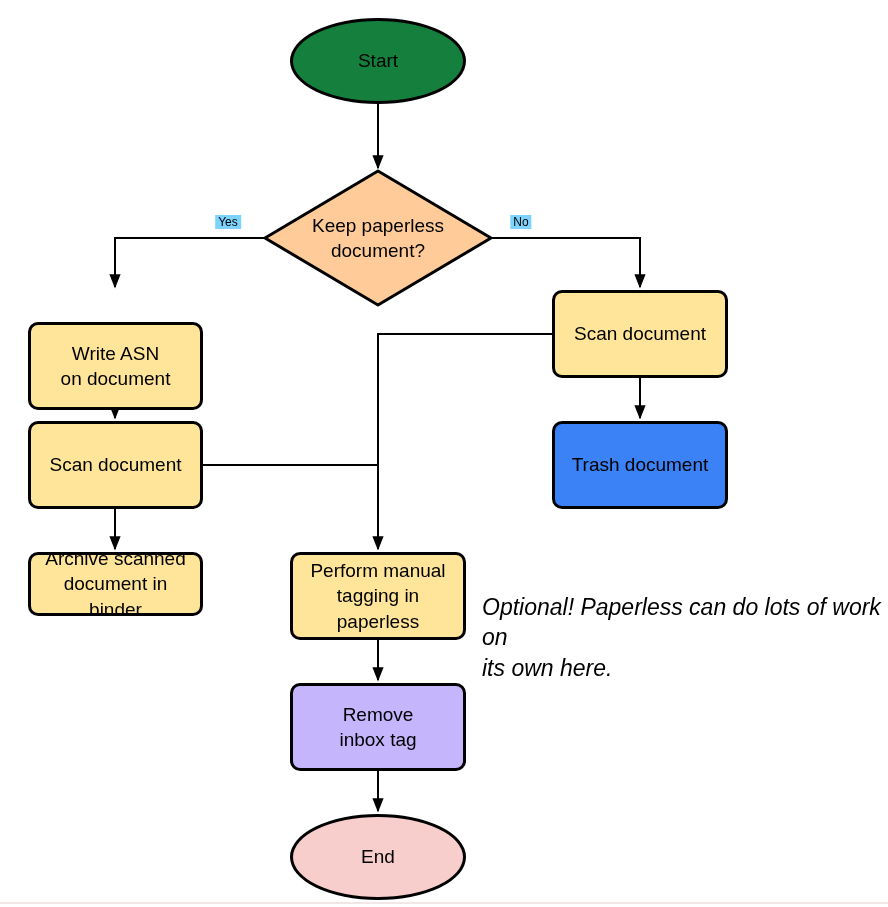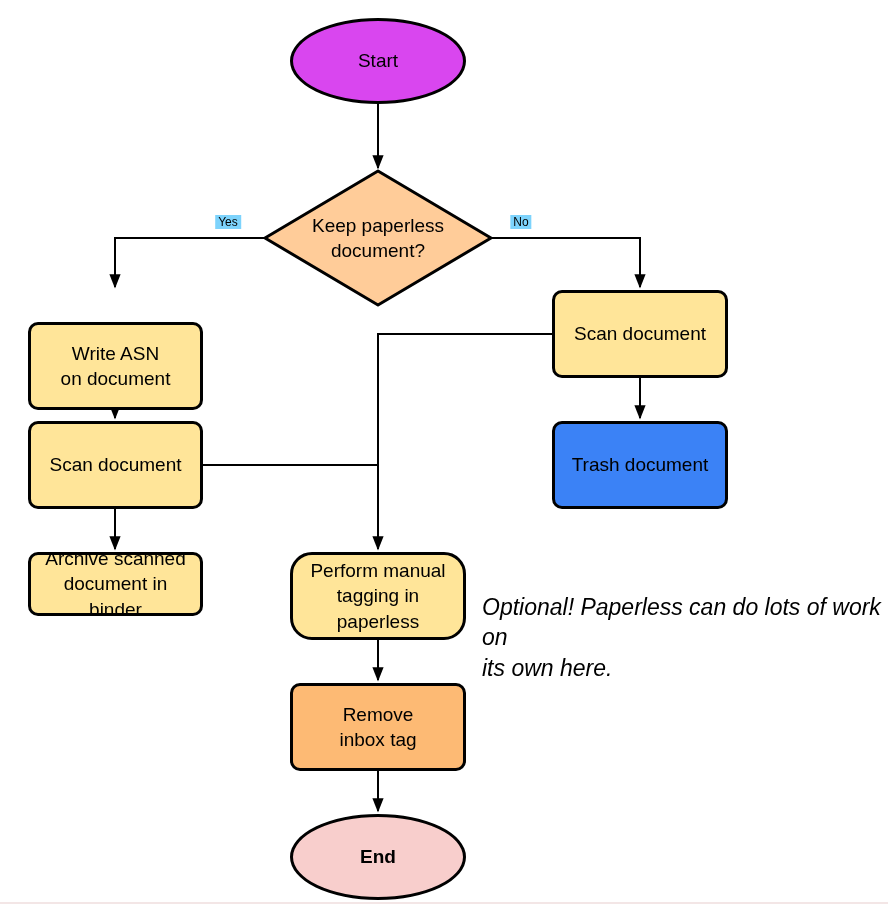--- a/index.html
+++ b/index.html
@@ -82,46 +82,46 @@
     <polyline points="491,238 640,238 640,287" fill="none" stroke="#000000" stroke-width="2" marker-end="url(#arrow)"></polyline>
     <polyline points="115,378 115,418" fill="none" stroke="#000000" stroke-width="2" marker-end="url(#arrow)"></polyline>
     <polyline points="115,509 115,549" fill="none" stroke="#000000" stroke-width="2" marker-end="url(#arrow)"></polyline>
     <polyline points="640,378 640,418" fill="none" stroke="#000000" stroke-width="2" marker-end="url(#arrow)"></polyline>
     <polyline points="552,334 378,334 378,549" fill="none" stroke="#000000" stroke-width="2" marker-end="url(#arrow)"></polyline>
     <polyline points="203,465 378,465" fill="none" stroke="#000000" stroke-width="2"></polyline>
     <polyline points="378,640 378,680" fill="none" stroke="#000000" stroke-width="2" marker-end="url(#arrow)"></polyline>
     <polyline points="378,771 378,811" fill="none" stroke="#000000" stroke-width="2" marker-end="url(#arrow)"></polyline>
   </svg>
 
-  <div class="node ellipse" style="left: 290px; top: 18px; width: 176px; height: 86px; background-color: #d946ef;">Start</div>
+  <div class="node ellipse" style="left: 290px; top: 18px; width: 176px; height: 86px; background-color: #15803d;">Start</div>
 
   <div class="node diamond-label" style="left:265px; top:171px; width:226px; height:134px;">Keep paperless
 document?</div>
 
   <div class="node rect" style="left: 28px; top: 290px; width: 175px; height: 88px; background-color: rgb(255, 229, 153); margin-top: 32px;">Write ASN
 on document</div>
 
   <div class="node rect" style="left: 28px; top: 421px; width: 175px; height: 88px; background-color: rgb(255, 229, 153);">Scan document</div>
 
   <div class="node rect" style="left: 28px; top: 552px; width: 175px; height: 64px; background-color: rgb(255, 229, 153);">Archive scanned
 document in
 binder</div>
 
   <div class="node rect" style="left: 552px; top: 290px; width: 176px; height: 88px; background-color: rgb(255, 229, 153);">Scan document</div>
 
   <div class="node rect" style="left: 552px; top: 421px; width: 176px; height: 88px; background-color: #3b82f6;">Trash document</div>
 
-  <div class="node rect" style="left: 290px; top: 552px; width: 176px; height: 88px; background-color: rgb(255, 229, 153); border-radius: 22px;">Perform manual
+  <div class="node rect" style="left: 290px; top: 552px; width: 176px; height: 88px; background-color: rgb(255, 229, 153);">Perform manual
 tagging in
 paperless</div>
 
-  <div class="node rect" style="left: 290px; top: 683px; width: 176px; height: 88px; background-color: #fdba74;">Remove
+  <div class="node rect" style="left: 290px; top: 683px; width: 176px; height: 88px; background-color: #c4b5fd;">Remove
 inbox tag</div>
 
-  <div class="node ellipse" style="left: 290px; top: 814px; width: 176px; height: 86px; background-color: rgb(248, 206, 204); font-weight: bold;">End</div>
+  <div class="node ellipse" style="left: 290px; top: 814px; width: 176px; height: 86px; background-color: rgb(248, 206, 204);">End</div>
 
   <span class="edge-label" style="left:228px; top:222px;">Yes</span>
   <span class="edge-label" style="left:521px; top:222px;">No</span>
 
   <div class="note" style="left:482px; top:592px; width:404px;">Optional! Paperless can do lots of work on
 its own here.</div>
 
   <div class="bottom-hairline"></div>
 
 </div>

